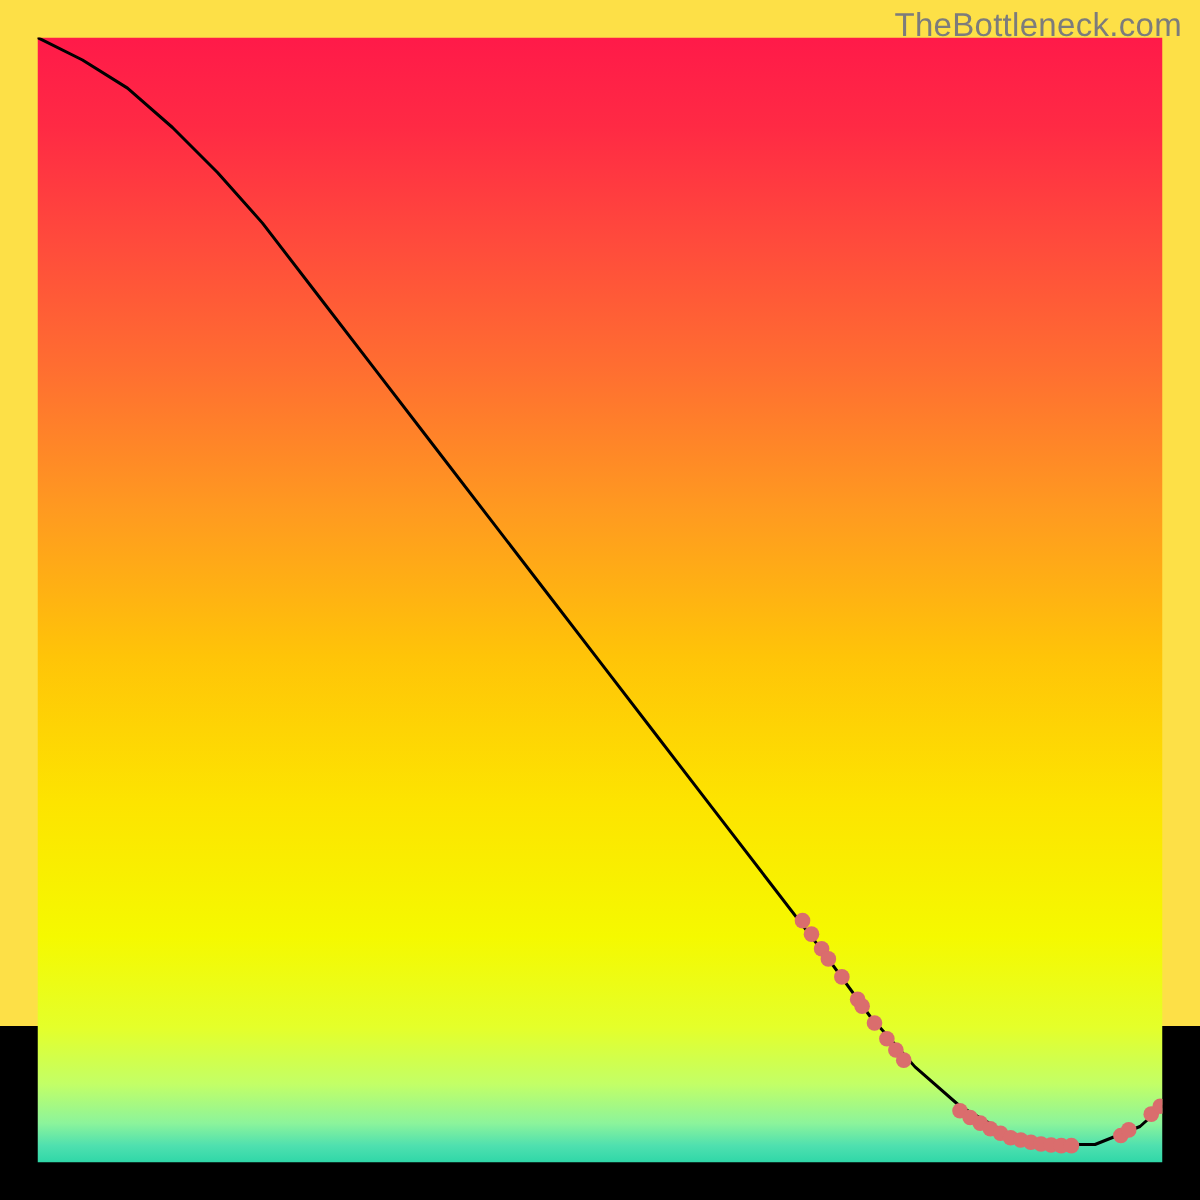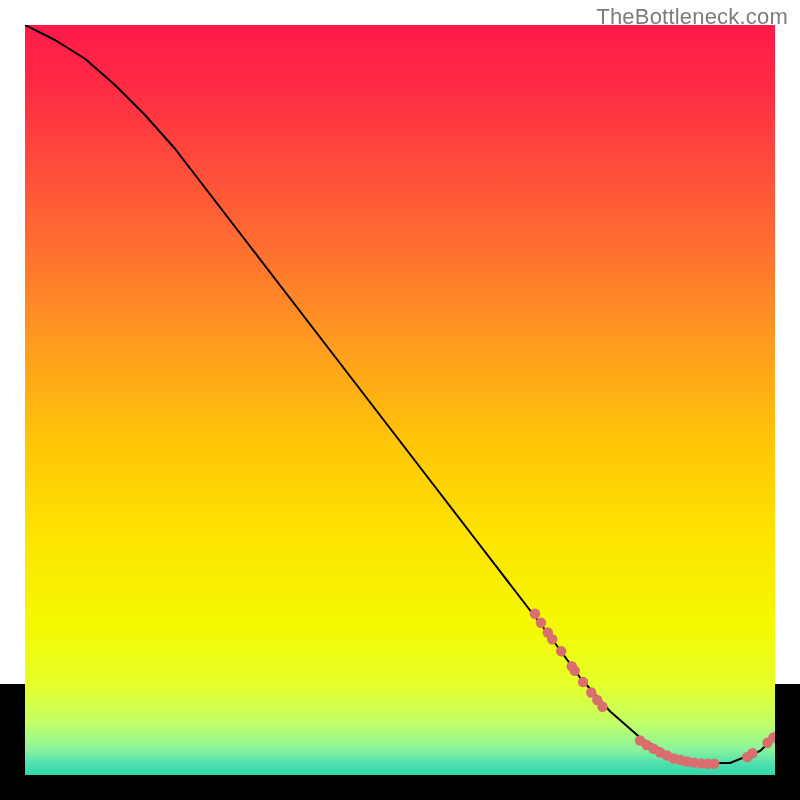--- a/index.html
+++ b/index.html
@@ -8,21 +8,21 @@
     width: 800px;
     height: 800px;
     background: #000;
     overflow: hidden;
     font-family: Arial, Helvetica, sans-serif;
   }
   .wrap {
     position: relative;
     width: 800px;
     height: 684px;
-    background: #ffffff;
+    background: #fde047;
   }
   .watermark {
     position: absolute;
     top: 4px;
     right: 12px;
     color: #7c7c7c;
     font-size: 22px;
     font-weight: 400;
     letter-spacing: 0.2px;
     z-index: 5;

